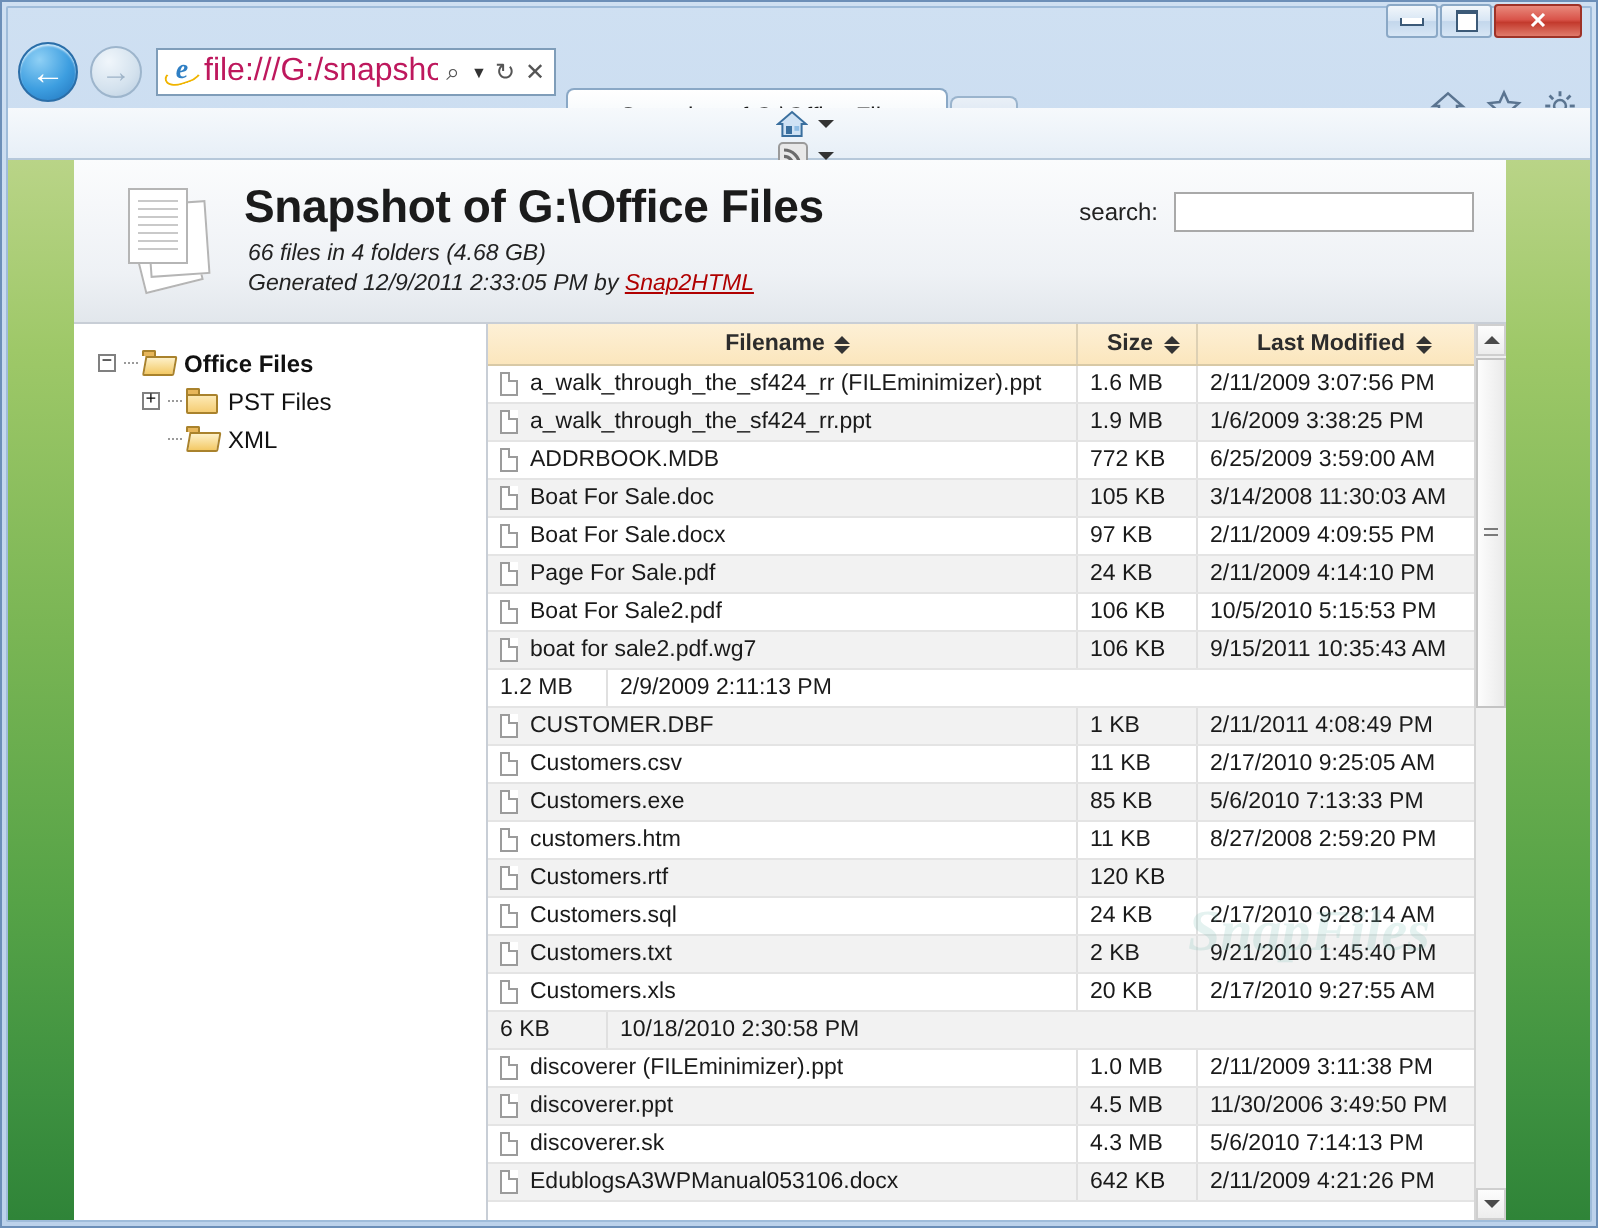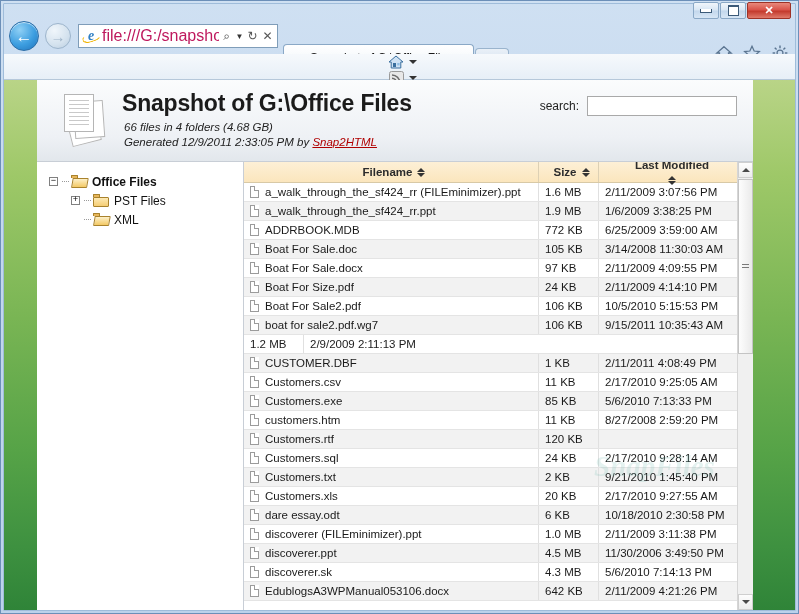--- a/index.html
+++ b/index.html
@@ -193,21 +193,21 @@
     background:linear-gradient(to bottom,#fdf0d6 0%,#fbe6bd 100%);
     border-bottom:1px solid #d8c9a6;box-sizing:border-box;
     display:flex;font-size:11.5px;font-weight:bold;color:#2c2c2c;z-index:2;
   }
   .th{
     display:flex;align-items:center;justify-content:center;gap:5px;
     border-right:1px solid #ddd0b4;box-sizing:border-box;height:20px;
   }
   .th.c-name{width:295px;}
   .th.c-size{width:60px;}
-  .th.c-date{width:140px;border-right:none;flex-direction:column;}
+  .th.c-date{width:140px;border-right:none;}
   .sortmark{display:flex;flex-direction:column;gap:1px;}
   .sortmark i{
     display:block;width:0;height:0;border-left:4px solid transparent;border-right:4px solid transparent;
   }
   .sortmark i.up{border-bottom:4px solid #333;}
   .sortmark i.dn{border-top:4px solid #333;}
 
   .rows{position:absolute;left:0;top:21px;width:100%;height:427px;overflow:hidden;}
   .row{display:flex;height:19px;font-size:11.5px;color:#1a1a1a;border-bottom:1px solid #e4e4e4;box-sizing:border-box;}
   .row.alt{background:#f2f2f2;}
@@ -508,21 +508,21 @@
                 <div class="cell c-name">
                   <span class="fico"></span>
                   <span>Boat For Sale.docx</span>
                 </div>
                 <div class="cell c-size">97 KB</div>
                 <div class="cell c-date">2/11/2009 4:09:55 PM</div>
               </div>
               <div class="row alt">
                 <div class="cell c-name">
                   <span class="fico"></span>
-                  <span>Boat For Size.pdf</span>
+                  <span>Page For Sale.pdf</span>
                 </div>
                 <div class="cell c-size">24 KB</div>
                 <div class="cell c-date">2/11/2009 4:14:10 PM</div>
               </div>
               <div class="row">
                 <div class="cell c-name">
                   <span class="fico"></span>
                   <span>Boat For Sale2.pdf</span>
                 </div>
                 <div class="cell c-size">106 KB</div>
@@ -597,24 +597,20 @@
               </div>
               <div class="row">
                 <div class="cell c-name">
                   <span class="fico"></span>
                   <span>Customers.xls</span>
                 </div>
                 <div class="cell c-size">20 KB</div>
                 <div class="cell c-date">2/17/2010 9:27:55 AM</div>
               </div>
               <div class="row alt">
-                <div class="cell c-name">
-                  <span class="fico"></span>
-                  <span>dare essay.odt</span>
-                </div>
                 <div class="cell c-size">6 KB</div>
                 <div class="cell c-date">10/18/2010 2:30:58 PM</div>
               </div>
               <div class="row">
                 <div class="cell c-name">
                   <span class="fico"></span>
                   <span>discoverer (FILEminimizer).ppt</span>
                 </div>
                 <div class="cell c-size">1.0 MB</div>
                 <div class="cell c-date">2/11/2009 3:11:38 PM</div>

